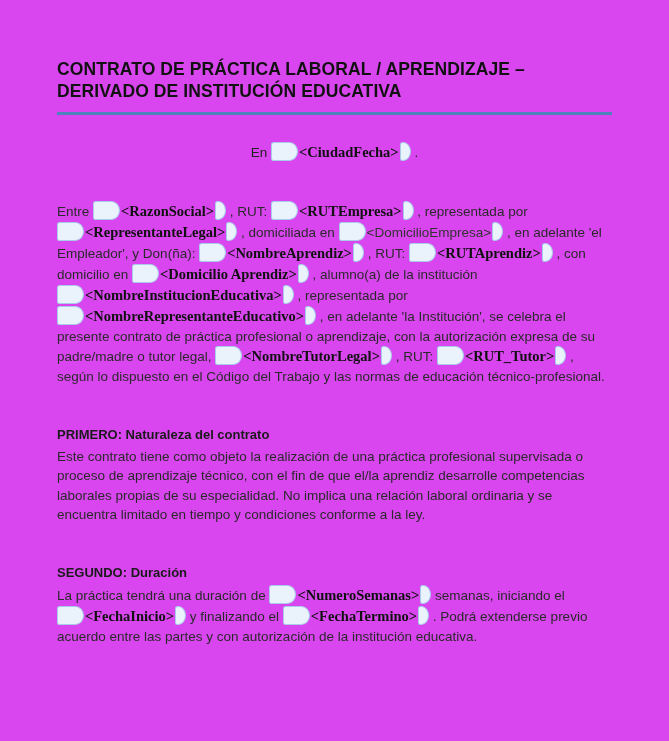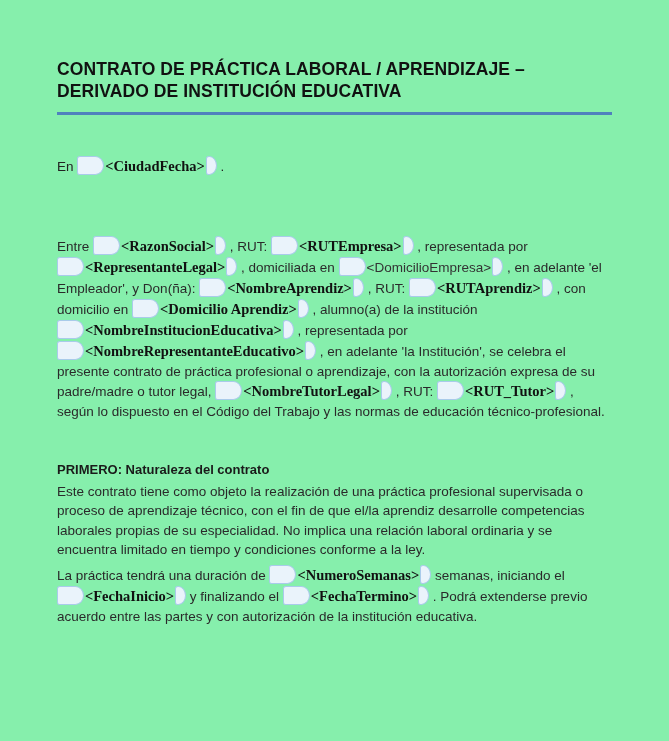--- a/index.html
+++ b/index.html
@@ -9,45 +9,45 @@
     height: 741px;
     overflow: hidden;
     font-family: "Liberation Sans", sans-serif;
     color: #222222;
     position: relative;
   }
   .page {
     width: 669px;
     height: 741px;
     padding: 58px 57px 0 57px;
-    background: #86efac;
+    background: #d946ef;
   }
   .doc-title {
     font-size: 17.5px;
     line-height: 1.28;
     font-weight: bold;
     color: #111111;
     letter-spacing: 0.1px;
     padding-bottom: 9px;
     border-bottom: 3px solid #4F81BD;
   }
   .dateline {
-    margin-top: 41px;
-    text-align: left;
+    margin-top: 27px;
+    text-align: center;
     font-size: 13.5px;
     line-height: 1.5;
     padding-right: 0px;
   }
   .para {
     font-size: 13.5px;
     line-height: 1.45;
     color: #2a2a2a;
   }
   .intro-para {
-    margin-top: 58px;
+    margin-top: 37px;
   }
   .section-heading {
     margin-top: 40px;
     font-size: 13px;
     font-weight: bold;
     color: #1a1a1a;
   }
   .section-body {
     margin-top: 5px;
   }
@@ -91,16 +91,17 @@
   <h1 class="doc-title">CONTRATO DE PRÁCTICA LABORAL / APRENDIZAJE – DERIVADO DE INSTITUCIÓN EDUCATIVA</h1>
 
   <div class="dateline">En <span class="field"><span class="tab tab-l"></span><span class="flabel">&lt;CiudadFecha&gt;</span><span class="tab tab-r"></span></span> .</div>
 
   <p class="para intro-para">Entre <span class="field"><span class="tab tab-l"></span><span class="flabel">&lt;RazonSocial&gt;</span><span class="tab tab-r"></span></span> , RUT: <span class="field"><span class="tab tab-l"></span><span class="flabel">&lt;RUTEmpresa&gt;</span><span class="tab tab-r"></span></span> , representada por <span class="field"><span class="tab tab-l"></span><span class="flabel">&lt;RepresentanteLegal&gt;</span><span class="tab tab-r"></span></span> , domiciliada en <span class="field plain"><span class="tab tab-l"></span><span class="flabel">&lt;DomicilioEmpresa&gt;</span><span class="tab tab-r"></span></span> , en adelante 'el Empleador', y Don(ña): <span class="field"><span class="tab tab-l"></span><span class="flabel">&lt;NombreAprendiz&gt;</span><span class="tab tab-r"></span></span> , RUT: <span class="field"><span class="tab tab-l"></span><span class="flabel">&lt;RUTAprendiz&gt;</span><span class="tab tab-r"></span></span> , con domicilio en <span class="field"><span class="tab tab-l"></span><span class="flabel">&lt;Domicilio Aprendiz&gt;</span><span class="tab tab-r"></span></span> , alumno(a) de la institución <span class="field"><span class="tab tab-l"></span><span class="flabel">&lt;NombreInstitucionEducativa&gt;</span><span class="tab tab-r"></span></span> , representada por <span class="field"><span class="tab tab-l"></span><span class="flabel">&lt;NombreRepresentanteEducativo&gt;</span><span class="tab tab-r"></span></span> , en adelante 'la Institución', se celebra el presente contrato de práctica profesional o aprendizaje, con la autorización expresa de su padre/madre o tutor legal, <span class="field"><span class="tab tab-l"></span><span class="flabel">&lt;NombreTutorLegal&gt;</span><span class="tab tab-r"></span></span> , RUT: <span class="field"><span class="tab tab-l"></span><span class="flabel">&lt;RUT_Tutor&gt;</span><span class="tab tab-r"></span></span> , según lo dispuesto en el Código del Trabajo y las normas de educación técnico-profesional.</p>
 
   <h2 class="section-heading">PRIMERO: Naturaleza del contrato</h2>
 
   <p class="para section-body">Este contrato tiene como objeto la realización de una práctica profesional supervisada o proceso de aprendizaje técnico, con el fin de que el/la aprendiz desarrolle competencias laborales propias de su especialidad. No implica una relación laboral ordinaria y se encuentra limitado en tiempo y condiciones conforme a la ley.</p>
 
+  <h2 class="section-heading">SEGUNDO: Duración</h2>
 
   <p class="para section-body">La práctica tendrá una duración de <span class="field"><span class="tab tab-l"></span><span class="flabel">&lt;NumeroSemanas&gt;</span><span class="tab tab-r"></span></span> semanas, iniciando el <span class="field"><span class="tab tab-l"></span><span class="flabel">&lt;FechaInicio&gt;</span><span class="tab tab-r"></span></span> y finalizando el <span class="field"><span class="tab tab-l"></span><span class="flabel">&lt;FechaTermino&gt;</span><span class="tab tab-r"></span></span> . Podrá extenderse previo acuerdo entre las partes y con autorización de la institución educativa.</p>
 
 </div>
 
 </body></html>

